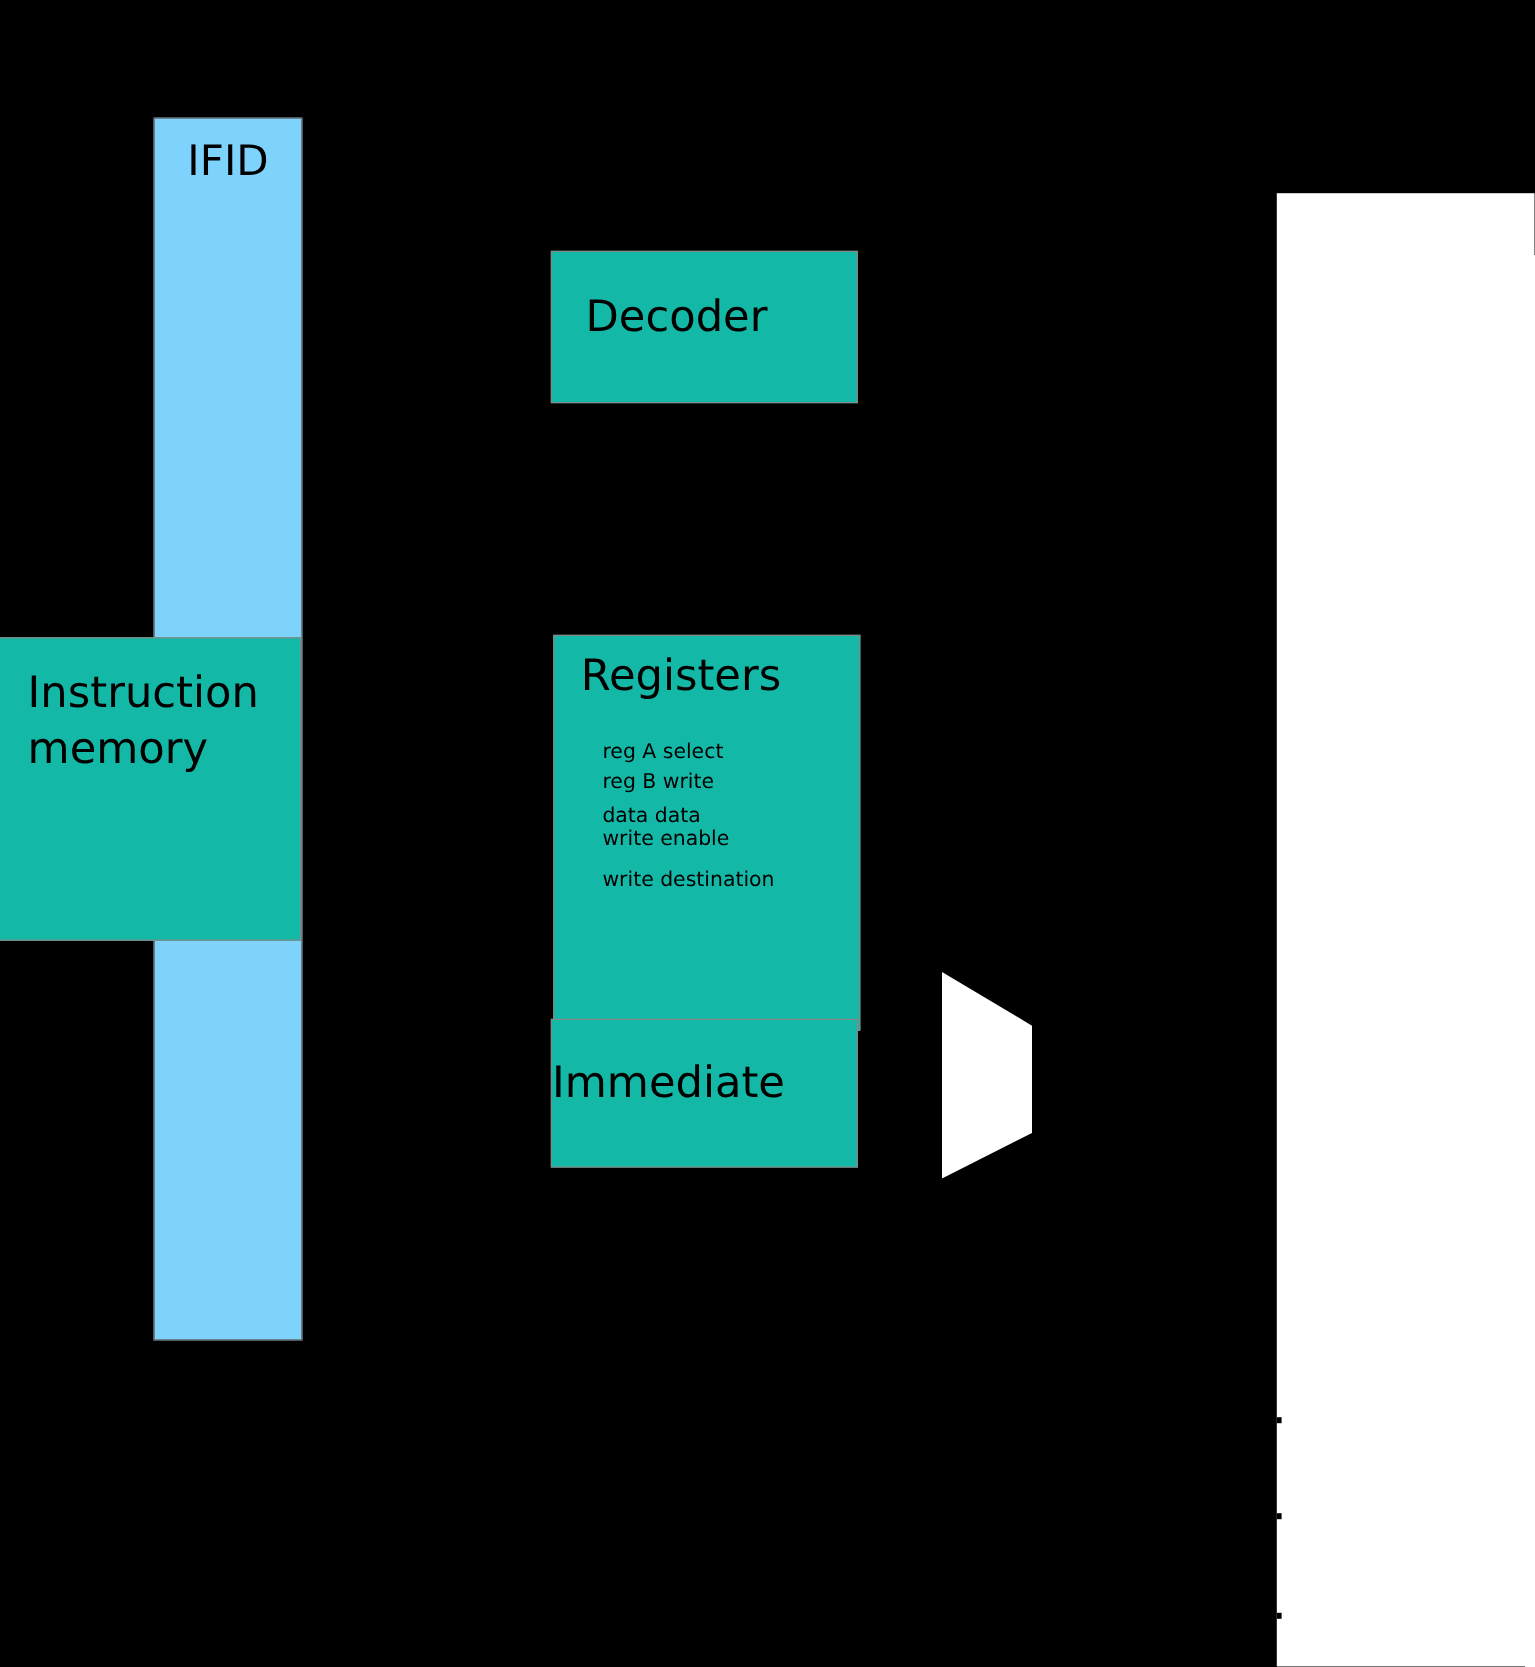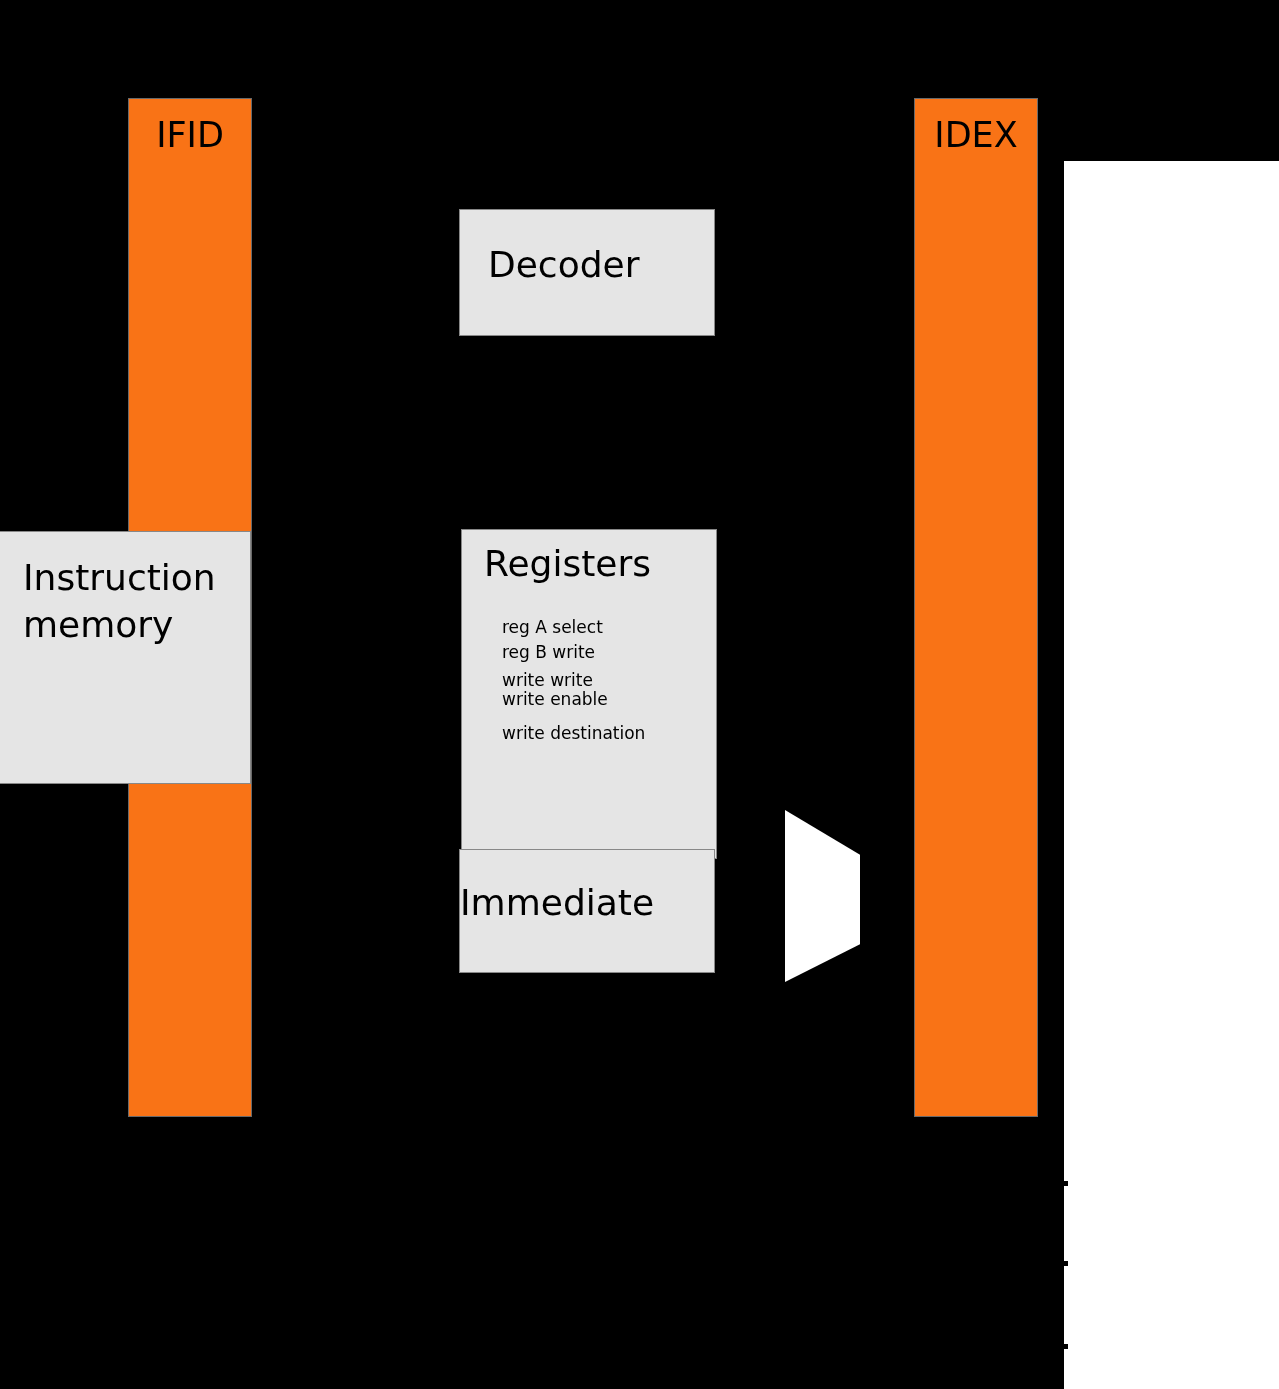--- a/index.html
+++ b/index.html
@@ -20,40 +20,40 @@
 
   
   .white-region {
     position: absolute;
     background: #FFFFFF;
   }
 
   
   .pipe-reg {
     position: absolute;
-    background: #f97316;
+    background: #7dd3fc;
     border: 1px solid #6A6A6A;
     box-sizing: border-box;
   }
   .pipe-reg .pipe-reg-label {
     position: absolute;
     top: 16px;
     left: 0;
     right: 0;
     text-align: center;
     font-size: 35px;
     line-height: 40px;
     color: #000000;
     white-space: nowrap;
   }
 
   
   .block {
     position: absolute;
-    background: #e5e5e5;
+    background: #14b8a6;
     border: 1px solid #888888;
     box-sizing: border-box;
   }
   .block-title {
     position: absolute;
     font-size: 36px;
     line-height: 44px;
     color: #000000;
     white-space: nowrap;
   }
@@ -88,34 +88,31 @@
 <body>
 
 <div id="canvas">
 
   <div class="white-region" style="left:1064px; top:161px; width:215px; height:1228px;"></div>
 
   <div class="pipe-reg" style="left:128px; top:98px; width:124px; height:1019px;">
     <div class="pipe-reg-label">IFID</div>
   </div>
 
-  <div class="pipe-reg" style="left:914px; top:98px; width:124px; height:1019px;">
-    <div class="pipe-reg-label">IDEX</div>
-  </div>
 
   <div class="block" style="left:459px; top:209px; width:256px; height:127px;">
     <div class="block-title" style="left:28px; top:33px;">Decoder</div>
   </div>
 
   <div class="block" style="left:461px; top:529px; width:256px; height:330px;">
     <div class="block-title" style="left:22px; top:12px;">Registers</div>
 
     <div class="sig-label" style="left:5px; top:87px;">reg A select</div>
     <div class="sig-label" style="left:5px; top:112px;">reg B write</div>
-    <div class="sig-label" style="left:5px; top:140px;">write write</div>
+    <div class="sig-label" style="left:5px; top:140px;">data data</div>
     <div class="sig-label" style="left:5px; top:159px;">write enable</div>
     <div class="sig-label" style="left:5px; top:193px;">write destination</div>
   </div>
 
   <div class="block" style="left:459px; top:849px; width:256px; height:124px;">
     <div class="block-title" style="left:0; top:31px;">Immediate</div>
   </div>
 
   <div class="block" style="left:-8px; top:531px; width:259px; height:253px;">
     <div class="block-title two-line" style="left:30px; top:22px; width:210px;">Instruction memory</div>

